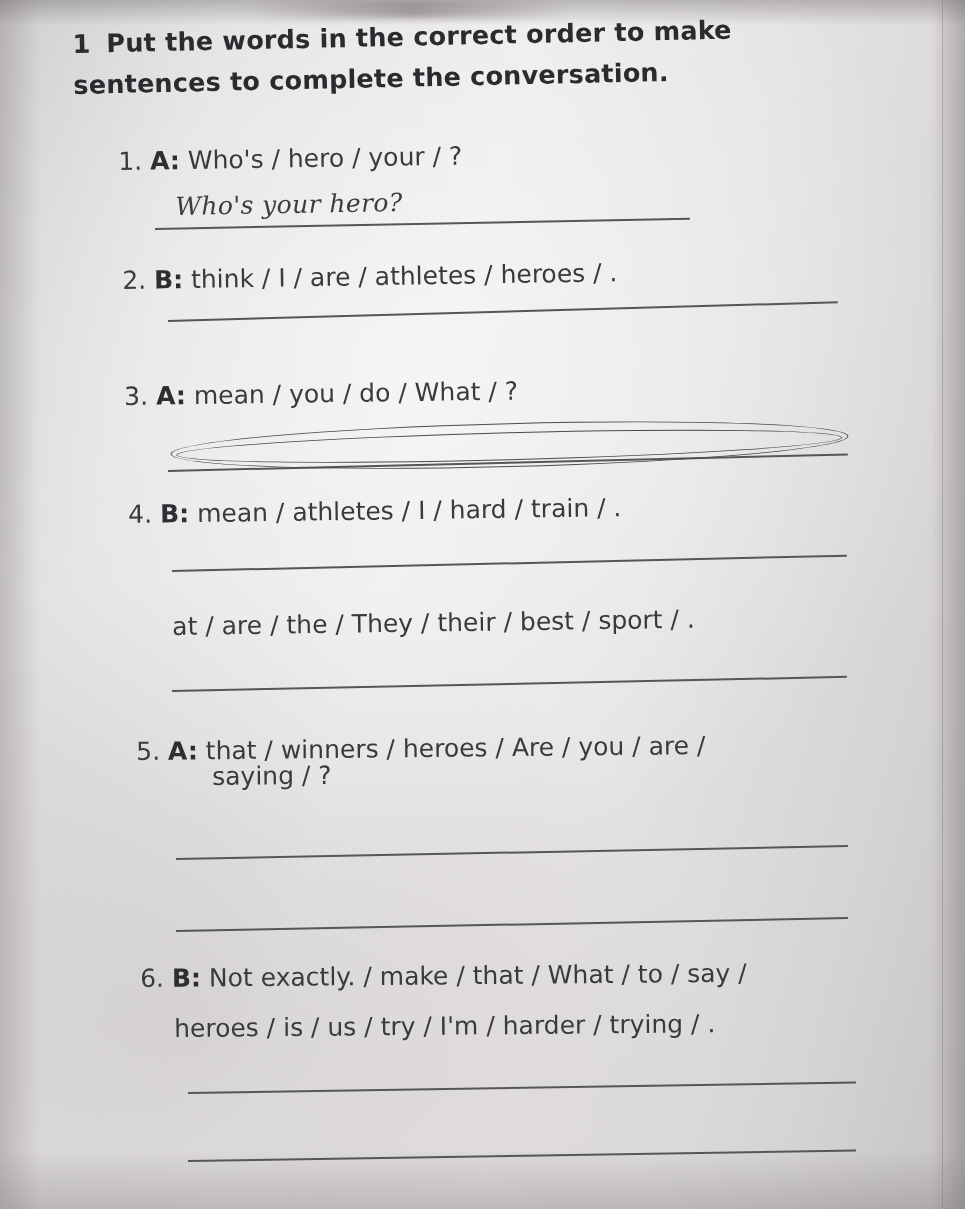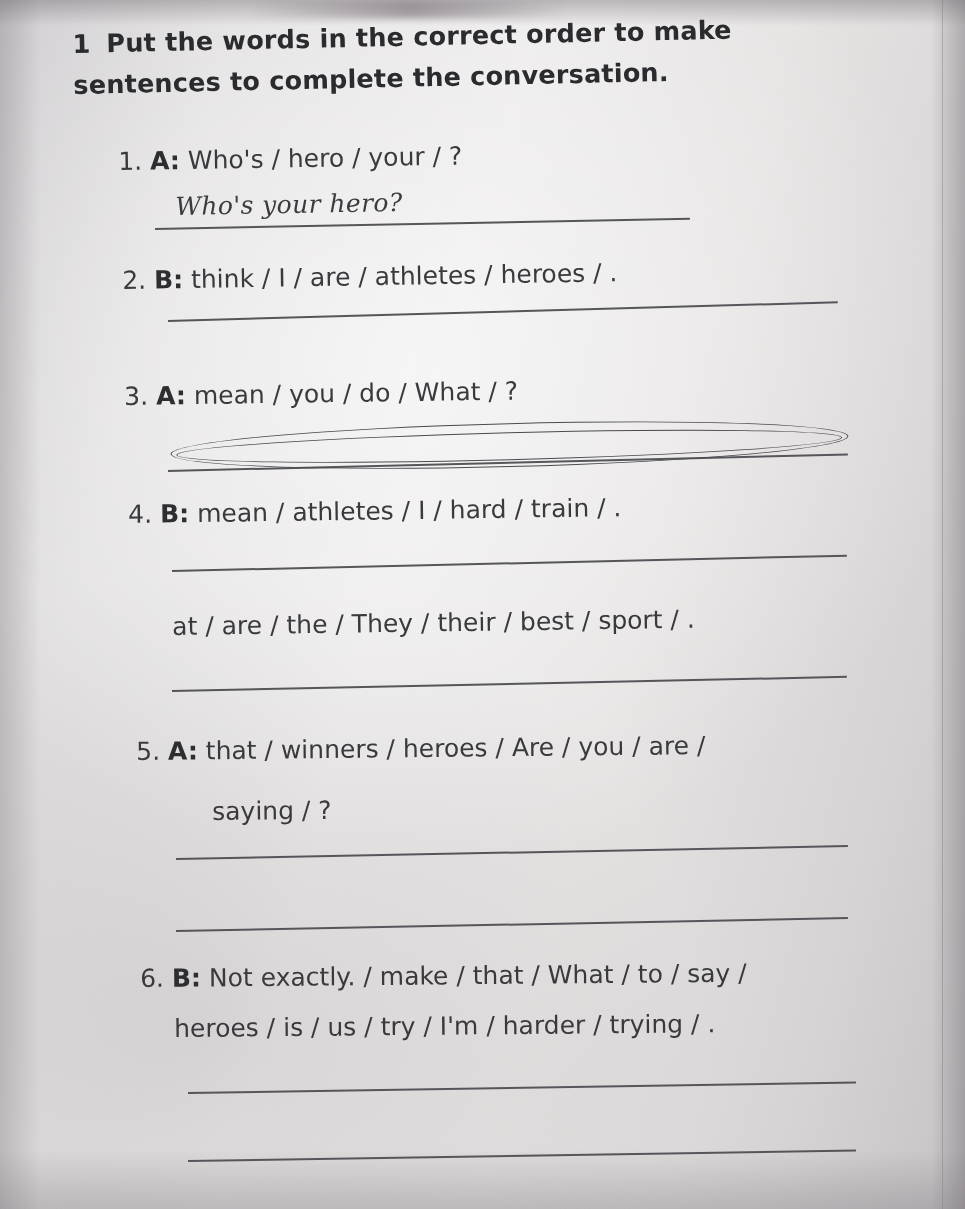--- a/index.html
+++ b/index.html
@@ -179,21 +179,21 @@
     <div class="item" style="left:172px; top:610px; transform:rotate(-0.8deg); transform-origin:left top;">
       <span>at / are / the / They / their / best / sport / .</span>
     </div>
     <div class="rule" style="left:172px; top:690px; width:675px; transform:rotate(-1.2deg); transform-origin:left top;"></div>
 
     <div class="item" style="left:136px; top:735px; transform:rotate(-0.6deg); transform-origin:left top;">
       <span class="qnum">5.</span>
       <span class="label">A:</span>
       <span>that / winners / heroes / Are / you / are /</span>
     </div>
-    <div class="item" style="left:212px; top:795px; transform:rotate(-0.6deg); transform-origin:left top;text-align:right;">
+    <div class="item" style="left:212px; top:760px; transform:rotate(-0.6deg); transform-origin:left top;text-align:right;">
       <span>saying / ?</span>
     </div>
     <div class="rule" style="left:176px; top:858px; width:672px; transform:rotate(-1.1deg); transform-origin:left top;"></div>
     <div class="rule" style="left:176px; top:930px; width:672px; transform:rotate(-1.1deg); transform-origin:left top;"></div>
 
     <div class="item" style="left:140px; top:962px; transform:rotate(-0.5deg); transform-origin:left top;">
       <span class="qnum">6.</span>
       <span class="label">B:</span>
       <span>Not exactly. / make / that / What / to / say /</span>
     </div>

